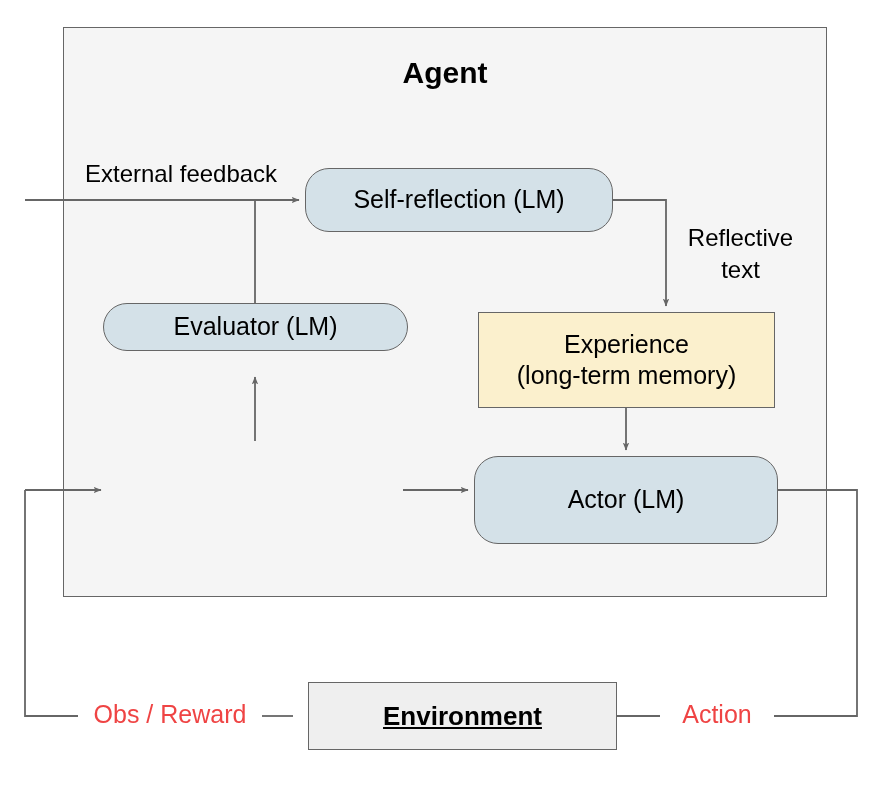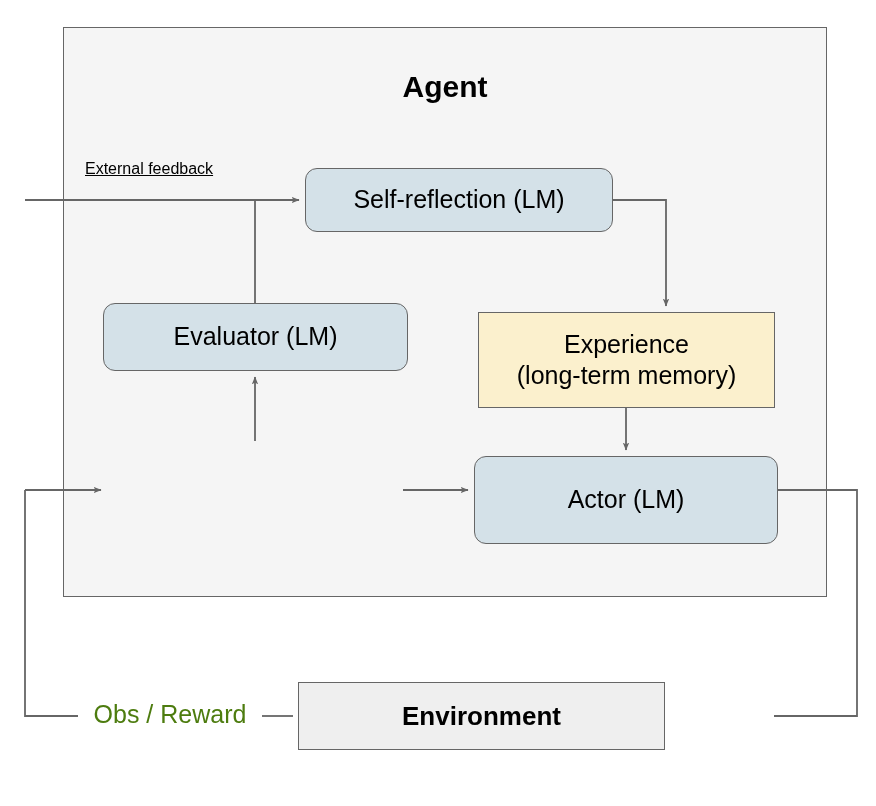--- a/index.html
+++ b/index.html
@@ -46,61 +46,60 @@
     position: absolute;
     font-weight: bold;
     font-size: 30px;
     color: #000000;
     text-align: center;
     white-space: nowrap;
   }
   .box-lm {
     background: #d4e1e8;
     border: 1.6px solid #666666;
-    border-radius: 12px;
+    border-radius: 24px;
     font-size: 25px;
   }
   .box-mem {
     background: #fbf0cd;
     border: 1.6px solid #666666;
     border-radius: 0;
     font-size: 25px;
   }
   .box-env {
     background: #efefef;
     border: 1.6px solid #666666;
     border-radius: 0;
     font-size: 26px;
     font-weight: bold;
   }
   .edge-label {
     position: absolute;
-    font-size: 16px;
+    font-size: 24px;
     color: #000000;
     text-align: center;
     line-height: 1.32;
     white-space: pre-line;
-    text-decoration: underline;
   }
   .io-label {
     position: absolute;
     font-size: 25px;
-    color: #4d7c0f;
+    color: #ef4444;
     text-align: center;
     white-space: nowrap;
   }
 </style>
 </head>
 <body>
 
 <div id="canvas">
 
   <div class="agent-panel" style="left:63px; top:27px; width:764px; height:570px;"></div>
 
-  <div class="agent-title" style="left:345px; top:70px; width:200px;">Agent</div>
+  <div class="agent-title" style="left:345px; top:56px; width:200px;">Agent</div>
 
   <svg id="wires" viewBox="0 0 876 806" xmlns="http://www.w3.org/2000/svg">
     <defs>
       <marker id="arrowhead" markerWidth="9" markerHeight="9" refX="7.4" refY="3.6" orient="auto" markerUnits="userSpaceOnUse">
         <path d="M0,0.4 L8,3.6 L0,6.8 L1.8,3.6 Z" fill="#666666"></path>
       </marker>
     </defs>
 
     <g stroke="#666666" stroke-width="1.8" fill="none" stroke-linecap="butt" stroke-linejoin="miter">
 
@@ -123,38 +122,41 @@
 
       <path d="M778,490 L857,490 L857,716 L774,716"></path>
       <path d="M660,716 L608,716" marker-end="url(#arrowhead)"></path>
     </g>
   </svg>
 
   <div class="node box-lm" style="left:305px; top:168px; width:308px; height:64px;">
     <span>Self-reflection (LM)</span>
   </div>
 
-  <div class="node box-lm" style="left:103px; top:303px; width:305px; height:68px;">
+  <div class="node box-lm" style="left:103px; top:303px; width:305px; height:48px;">
     <span>Evaluator (LM)</span>
   </div>
 
   <div class="node box-mem" style="left:478px; top:312px; width:297px; height:96px; flex-direction:column;">
     <span>Experience</span>
     <span>(long-term memory)</span>
   </div>
 
 
   <div class="node box-lm" style="left:474px; top:456px; width:304px; height:88px;">
     <span>Actor (LM)</span>
   </div>
 
-  <div class="node box-env" style="left:298px; top:682px; width:367px; height:68px;">
+  <div class="node box-env" style="left:308px; top:682px; width:309px; height:68px;text-decoration:underline;">
     <span>Environment</span>
   </div>
 
   <div class="edge-label" style="left:85px; top:158px; width:200px; text-align:left;">External feedback</div>
 
 
+  <div class="edge-label" style="left:683px; top:222px; width:115px;">Reflective
+text</div>
 
   <div class="io-label" style="left:78px; top:700px; width:184px;">Obs / Reward</div>
 
+  <div class="io-label" style="left:660px; top:700px; width:114px;">Action</div>
 
 </div>
 
 </body></html>

